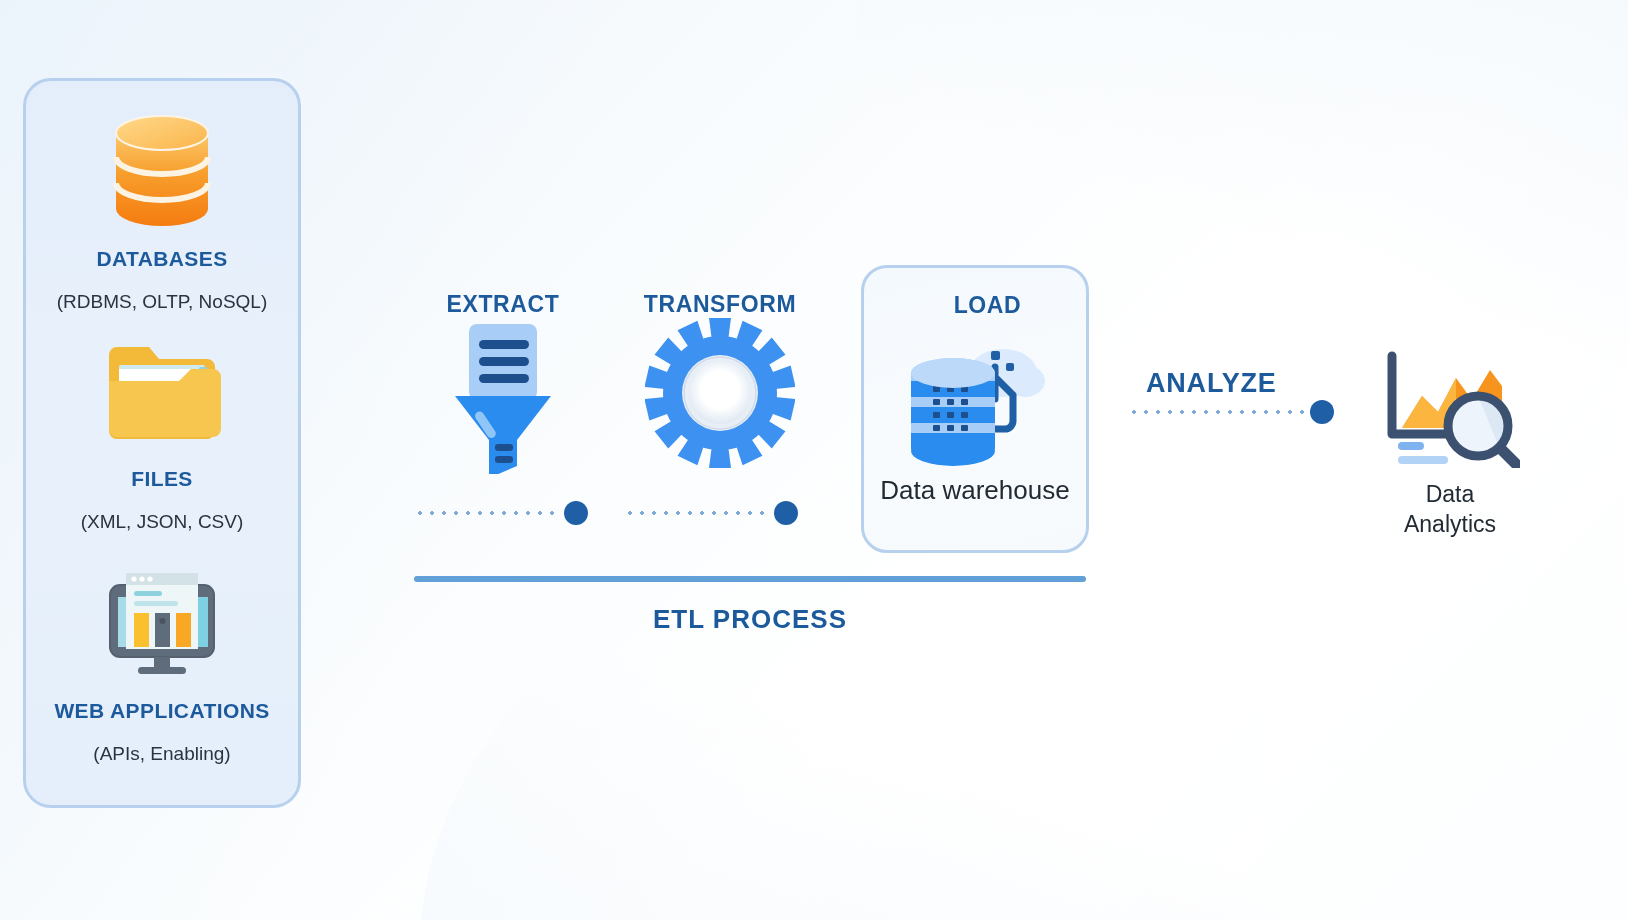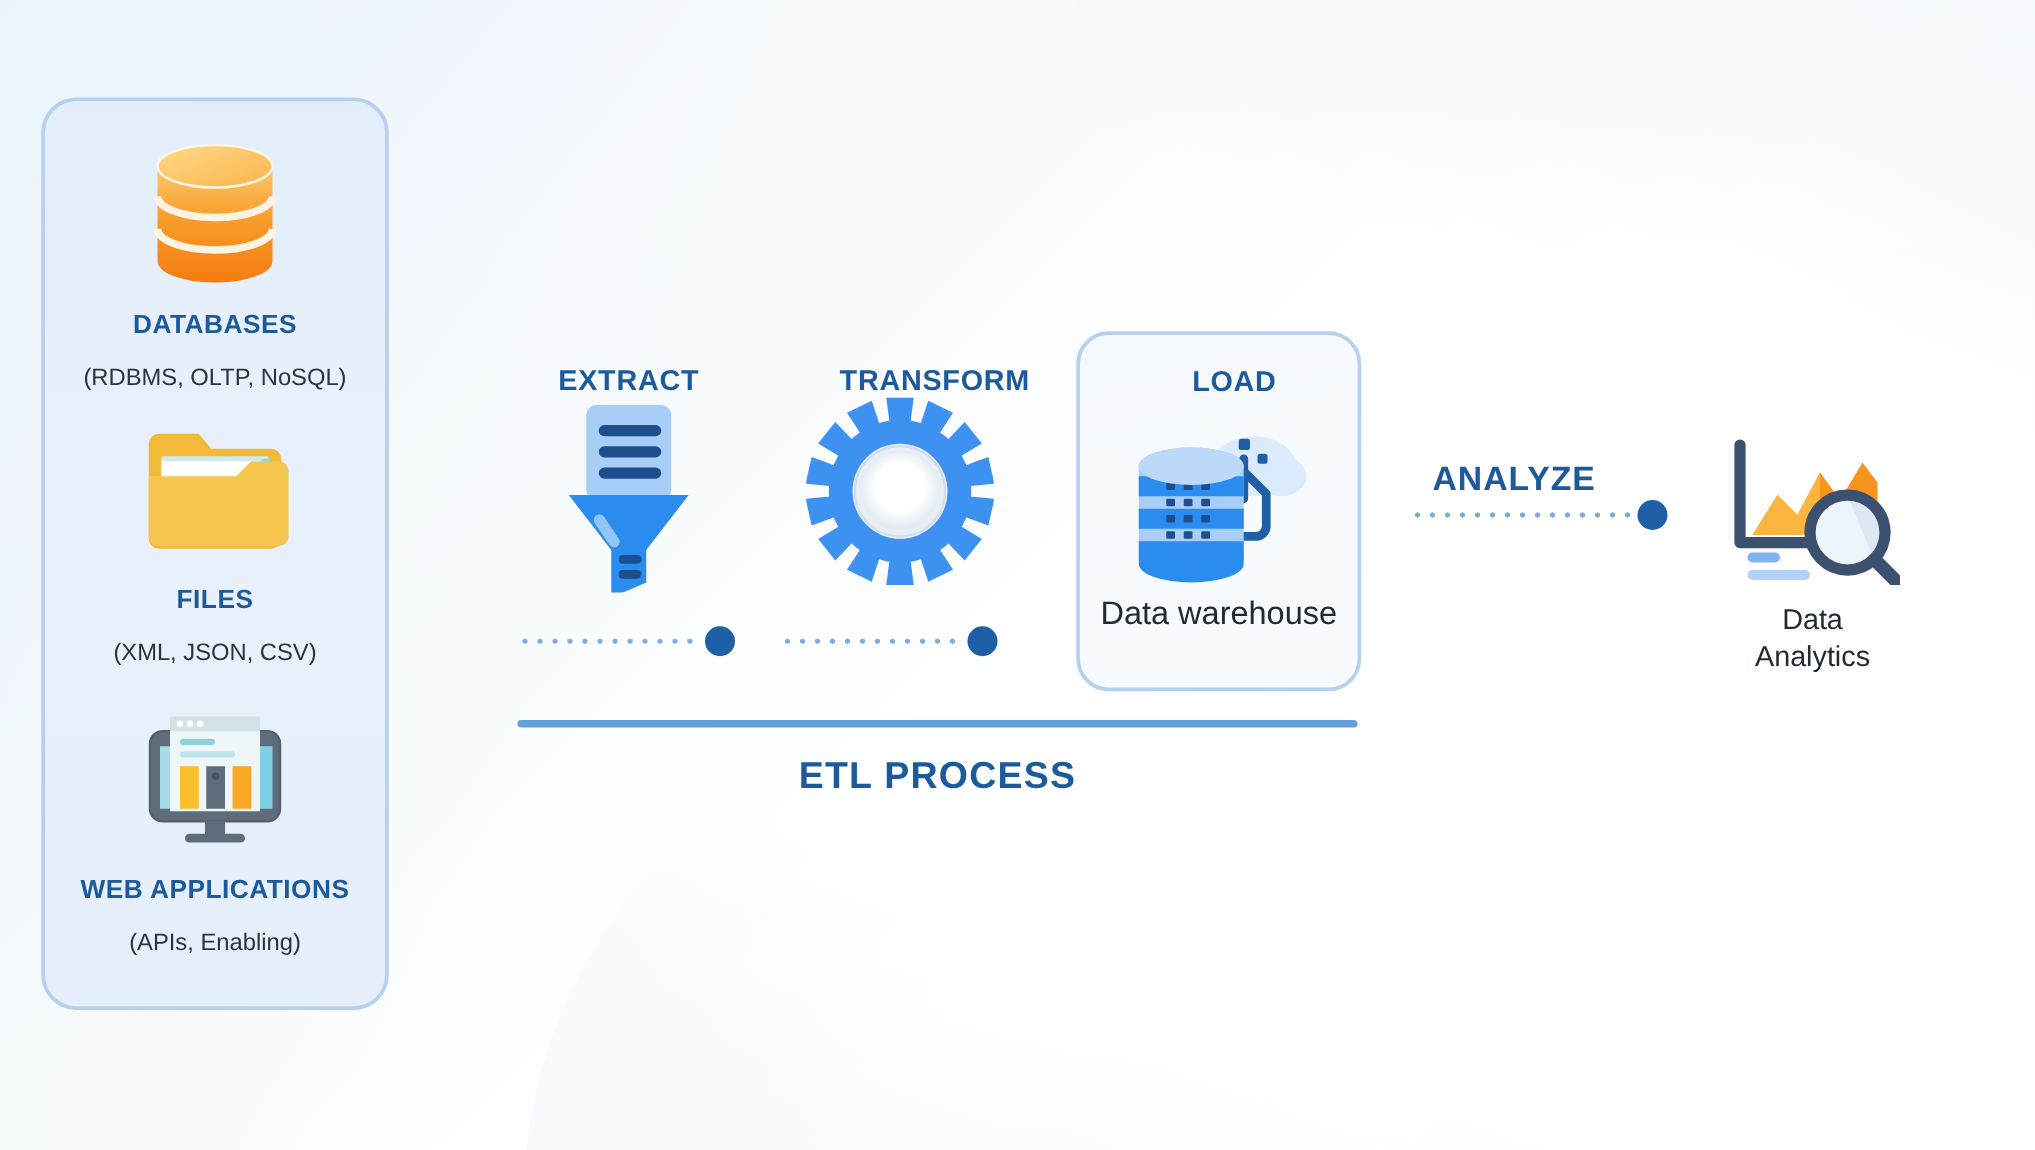--- a/index.html
+++ b/index.html
@@ -57,21 +57,21 @@
     top: -160px;
     width: 900px;
     height: 1260px;
     background: linear-gradient(110deg, #e9f3fb 0%, rgba(250,253,255,0) 70%);
     opacity: .7;
   }
 
   
   #sources-panel {
     position: absolute;
-    left: 33px;
+    left: 23px;
     top: 78px;
     width: 278px;
     height: 730px;
     background: linear-gradient(180deg, #e4eefb 0%, #e8f1fb 48%, #e5effb 100%);
     border: 3px solid #b6d0ee;
     border-radius: 28px;
     display: flex;
     flex-direction: column;
     align-items: center;
     justify-content: space-around;
@@ -125,21 +125,21 @@
     white-space: nowrap;
   }
 
   .stage-icon-wrap {
     display: flex;
     align-items: center;
     justify-content: center;
   }
 
   #stage-extract { left: 0px; top: 26px; width: 178px; }
-  #stage-transform { left: 202px; top: 26px; width: 208px; text-align: right; }
+  #stage-transform { left: 202px; top: 26px; width: 208px; }
 
   #load-box {
     position: absolute;
     left: 447px;
     top: 0px;
     width: 228px;
     height: 288px;
     background: linear-gradient(165deg, #f4f9fd 0%, #f8fbfe 60%, #f6fafd 100%);
     border: 3px solid #b6d0ee;
     border-radius: 26px;
@@ -194,21 +194,21 @@
     background: #61a0d8;
     border-radius: 3px;
   }
 
   #etl-process-label {
     position: absolute;
     left: 414px;
     top: 604px;
     width: 672px;
     text-align: center;
-    font-size: 30px;
+    font-size: 26px;
     font-weight: 700;
     color: #1d5a9c;
     letter-spacing: 1px;
   }
 
   
   #analyze-section {
     position: absolute;
     left: 1128px;
     top: 360px;

